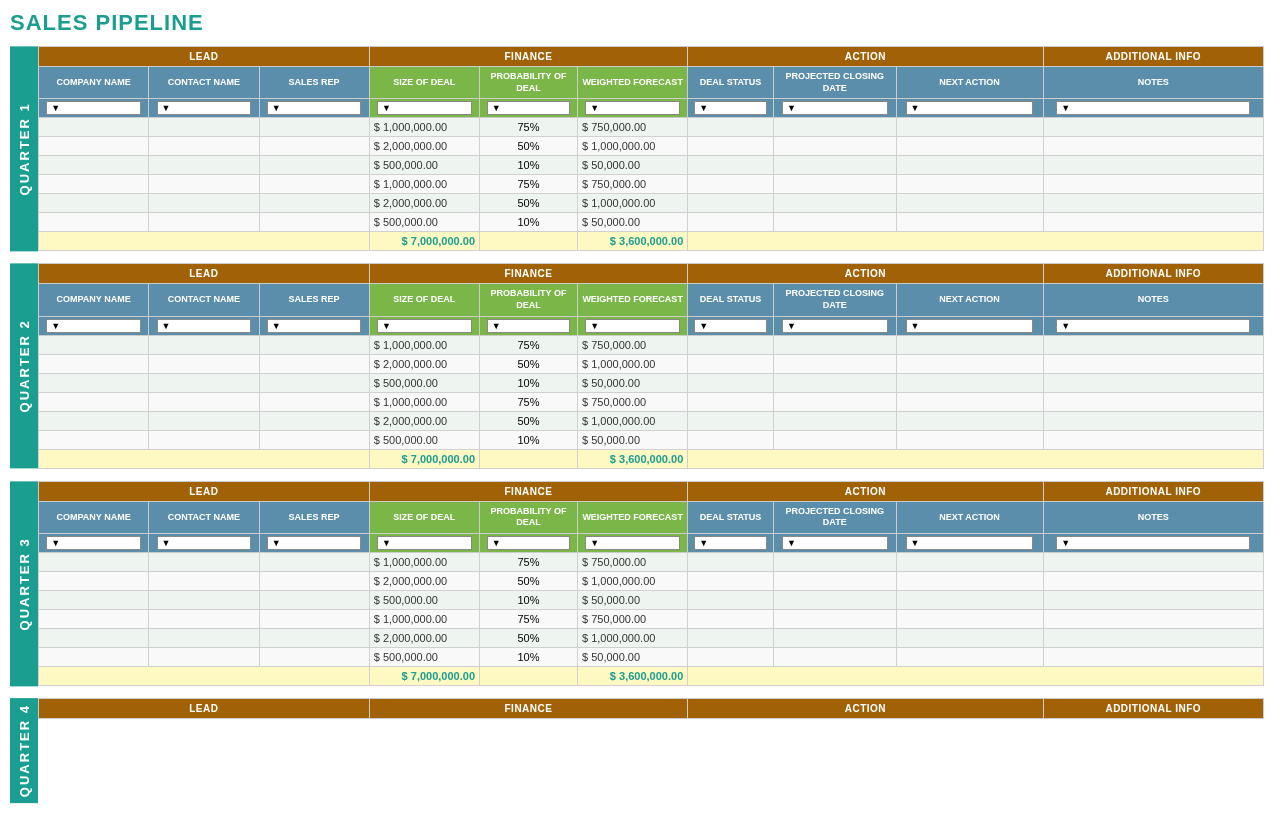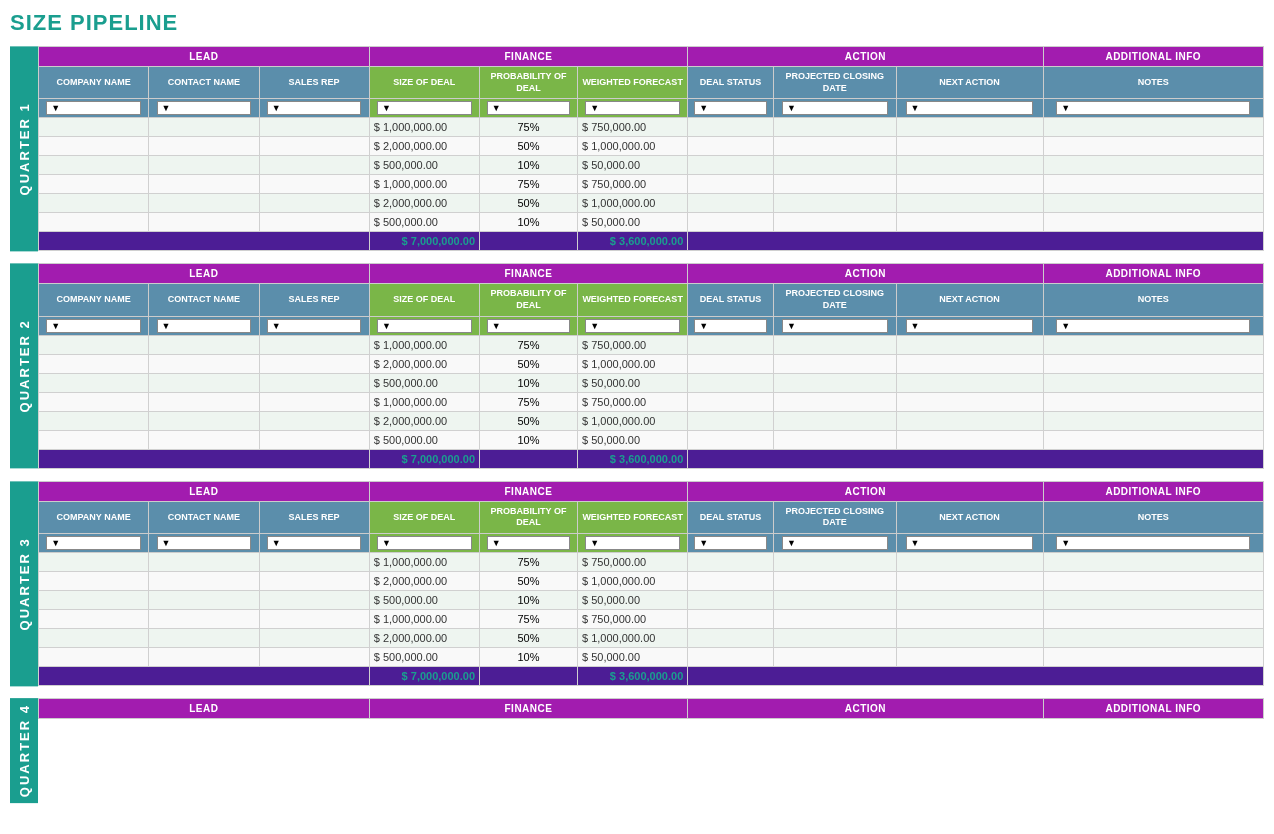--- a/index.html
+++ b/index.html
@@ -41,21 +41,21 @@
     .table-area {
       flex: 1;
     }
     table {
       width: 100%;
       border-collapse: collapse;
       table-layout: fixed;
     }
     
     .section-header-row th {
-      background-color: #a21caf;
+      background-color: #a16207;
       color: white;
       font-weight: bold;
       font-size: 10px;
       text-align: center;
       padding: 4px 2px;
       border: 1px solid #ccc;
       text-transform: uppercase;
       letter-spacing: 0.5px;
     }
     
@@ -106,21 +106,21 @@
       color: #333;
     }
     .data-row td.pct-col {
       text-align: center;
       margin-top: 10px;
     }
     
     .total-row td {
       border: 1px solid #d0d0d0;
       padding: 3px 4px;
-      background: #4c1d95;
+      background: #fef9c3;
       font-weight: bold;
       color: #1a9e8f;
       text-align: right;
     }
     .total-row td.label-col {
       text-align: left;
     }
     
     .col-company { width: 9%; }
     .col-contact { width: 9%; }
@@ -133,21 +133,21 @@
     .col-nextaction { width: 12%; }
     .col-notes { width: 18%; }
     
     .partial-section {
       margin-bottom: 4px;
     }
   </style>
 </head>
 <body>
 
-<div class="page-title">SIZE PIPELINE</div>
+<div class="page-title">SALES PIPELINE</div>
 
 <div id="quarters-container">
     <div class="quarter-block">
     <div class="quarter-wrapper">
       <div class="quarter-label">QUARTER 1</div>
       <div class="table-area">
         <table>
           <colgroup>
             <col class="col-company">
             <col class="col-contact">

